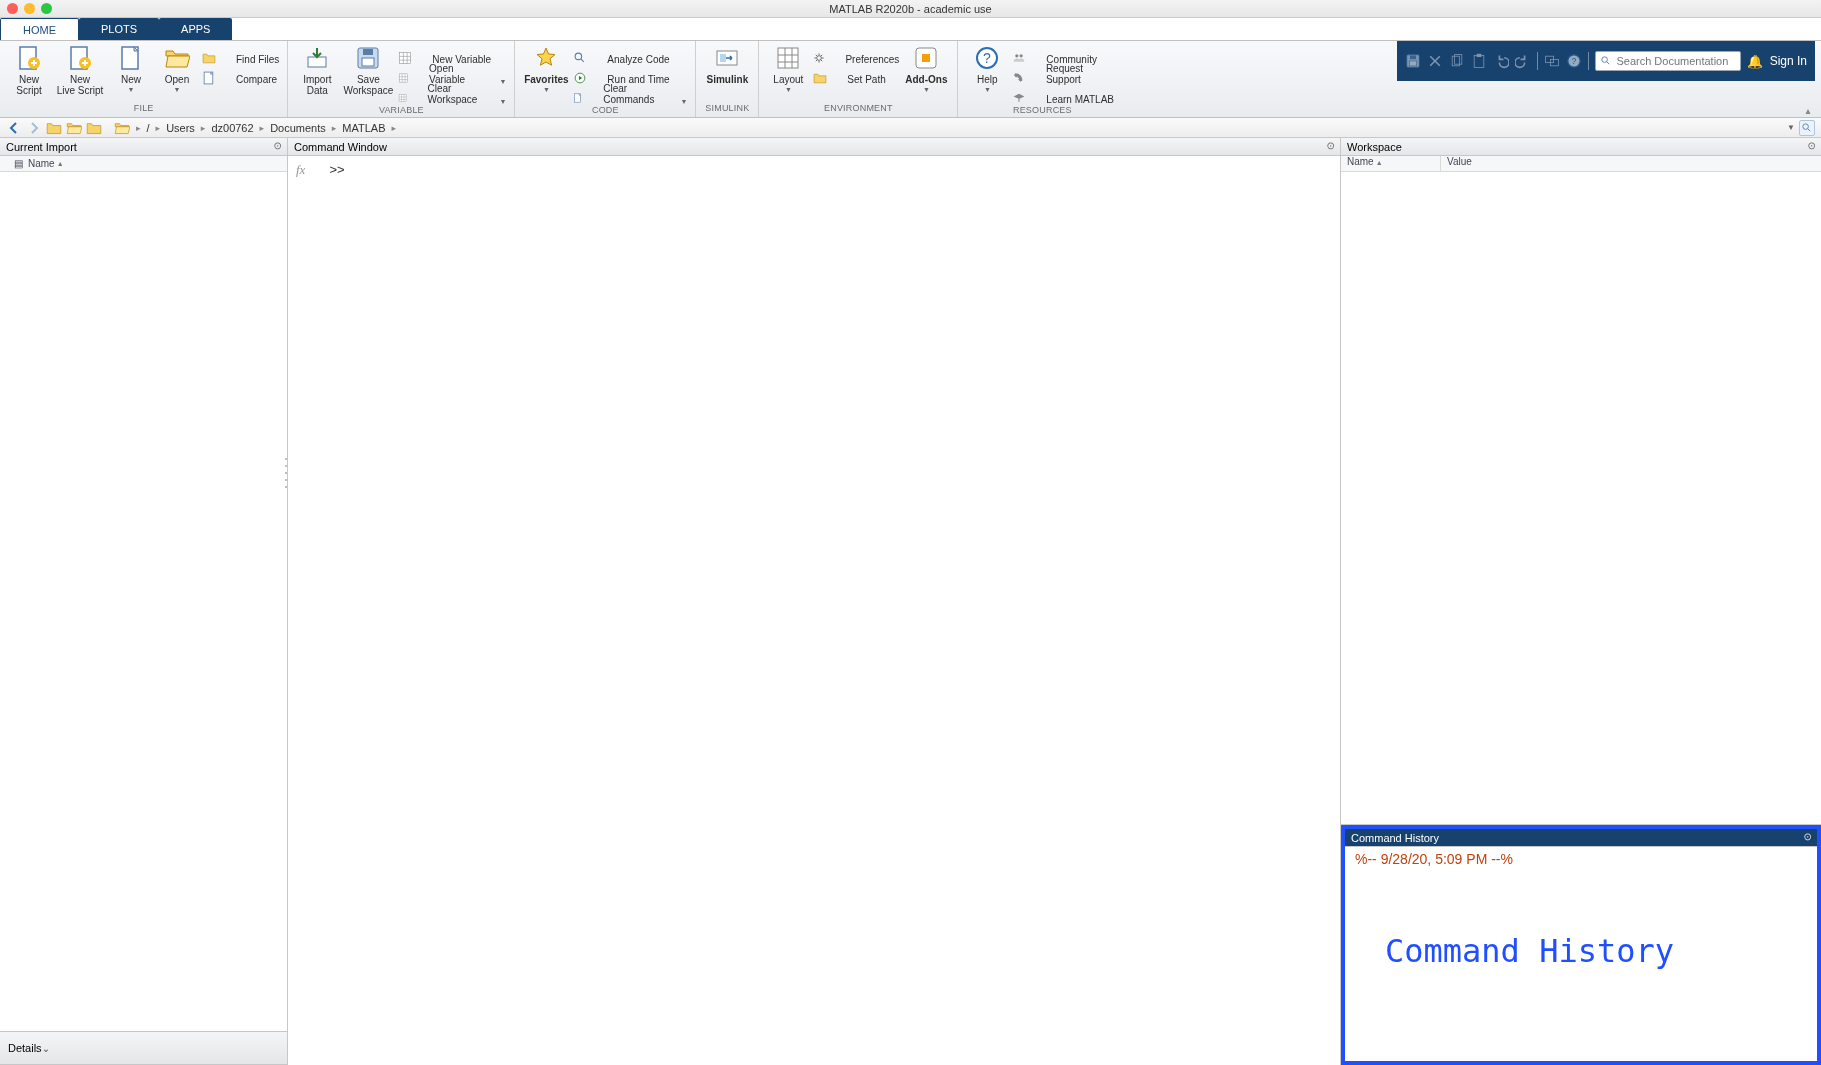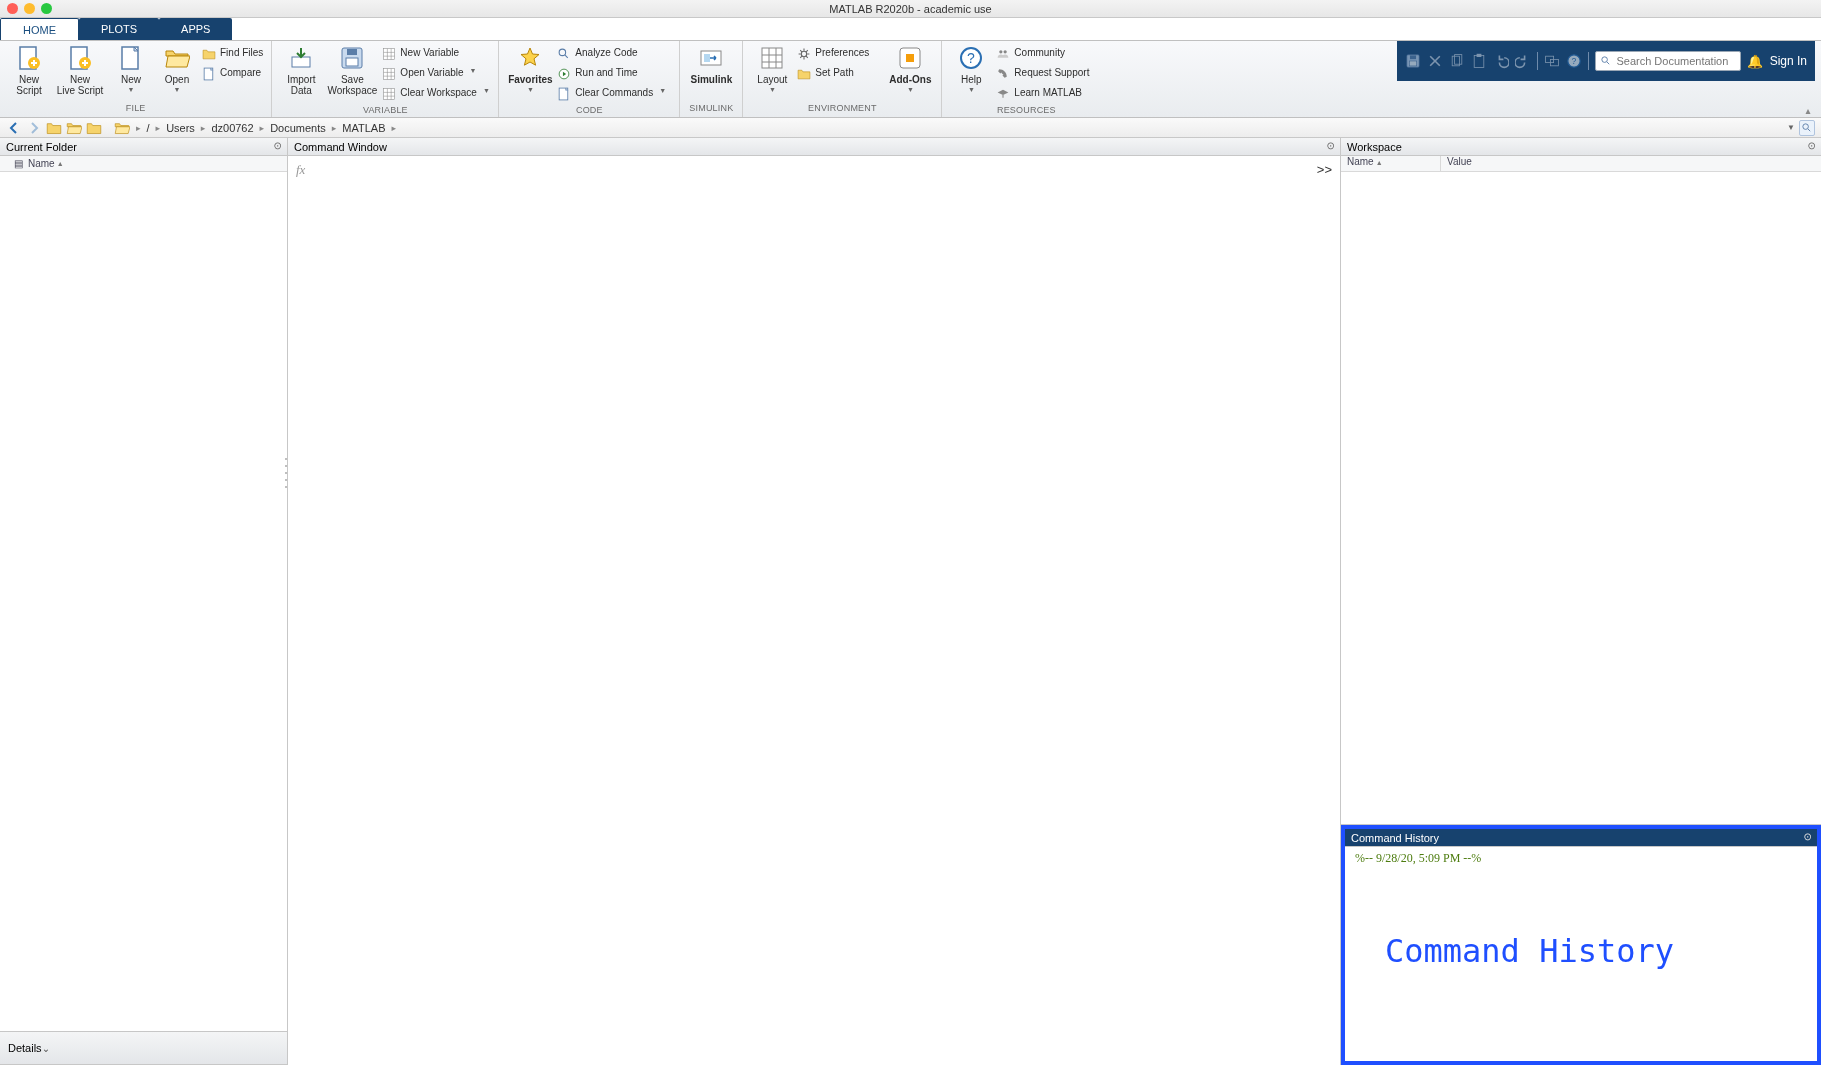--- a/index.html
+++ b/index.html
@@ -23,21 +23,21 @@
   .group { border-right:1px solid #cfcfcf; padding:2px 6px 0 6px; display:flex; flex-direction:column; height:100%; }
   .group-body { flex:1; display:flex; align-items:flex-start; }
   .group-label { height:14px; font-size:9px; color:#6b6b6b; text-align:center; letter-spacing:0.2px; }
   .vbtn { display:flex; flex-direction:column; align-items:center; width:46px; padding-top:2px; cursor:pointer; }
   .vbtn.w56 { width:56px; }
   .vbtn.w50 { width:50px;font-weight:bold; }
   .vbtn .icon { width:26px; height:26px; margin-bottom:3px; }
   .vbtn .lbl { font-size:10px; color:#2d2d2d; text-align:center; line-height:11px; }
   .vbtn .caret { font-size:7px; color:#666; margin-top:1px; }
   .minibtns { display:flex; flex-direction:column; gap:2px; padding-top:4px; }
-  .minibtns .row { display:flex; align-items:flex-start; gap:4px; font-size:10px; color:#2d2d2d; cursor:pointer; height:18px; padding:0 2px; }
+  .minibtns .row { display:flex; align-items:flex-end; gap:20px; font-size:10px; color:#2d2d2d; cursor:pointer; height:18px; padding:0 2px; }
   .minibtns .row .icon { width:14px; height:14px; }
   .caret-sm { font-size:7px; color:#666; margin-left:2px; }
 
   
   .ts-right { position:absolute; right:6px; top:0; height:40px; display:flex; align-items:center; gap:6px; background:#17426e; padding:0 8px; }
   .ts-right .ico { width:16px; height:16px; opacity:0.55; cursor:pointer; }
   .sep { width:1px; height:18px; background:#6f8bab; }
   .searchbox { display:flex; align-items:center; background:#fff; border:1px solid #9aa7b5; border-radius:2px; height:20px; padding:0 4px; gap:4px; }
   .searchbox input { border:0; outline:0; font-size:11px; width:120px; color:#999; background:transparent; }
   .bell { color:#fff; font-size:13px; cursor:pointer; }
@@ -63,34 +63,34 @@
   .panel-title .menu { position:absolute; right:5px; top:2px; font-size:10px; color:#666; cursor:pointer; }
   .panel-title.dark .menu { color:#e0e0e0; }
 
   
   .cf-header { height:16px; background:#f6f7f8; border-bottom:1px solid #d9d9d9; display:flex; align-items:center; padding-left:14px; font-size:10px; color:#445; }
   .cf-body { flex:1; background:#fff; }
   .details-bar { height:34px; background:linear-gradient(#f4f5f6,#e4e6e9); border-top:1px solid #c7c7c7; border-bottom:1px solid #c7c7c7; display:flex; align-items:center; padding:0 8px; font-size:11px; cursor:pointer; }
   .details-body { flex-basis:170px; display:flex; align-items:center; justify-content:center; font-size:11px; color:#444; }
 
   
-  .cmd-body { flex:1; background:#fff; padding:6px 8px; font-family:Menlo, Consolas, monospace; font-size:13px; color:#333; display:flex; align-items:flex-start; gap:6px;justify-content:space-between; }
+  .cmd-body { flex:1; background:#fff; padding:6px 8px; font-family:Menlo, Consolas, monospace; font-size:13px; color:#333; display:flex; align-items:flex-start; gap:24px; }
   .fx { font-style:italic; color:#999; font-family:serif; font-size:13px; }
   .prompt { color:#333; }
 
   
   .ws-header { height:16px; background:#f6f7f8; border-bottom:1px solid #d9d9d9; display:flex; font-size:10px; color:#445; }
   .ws-header .col1 { width:100px; padding-left:6px; border-right:1px solid #d9d9d9; }
   .ws-header .col2 { flex:1; padding-left:6px; }
   .ws-body { flex:1; background:#fff; }
 
   
   .cmdhist-wrap { border:4px solid #1f4fff; margin-top:auto; height:240px; display:flex; flex-direction:column; }
   .cmdhist-body { flex:1; background:#fff; padding:4px 10px; position:relative; }
-  .hist-line { font-family:Liberation Serif, serif; font-size:12px; color:#4d7c0f; }
+  .hist-line { font-family:Liberation Sans, sans-serif; font-size:14px; color:#c2410c; }
   .overlay-label { position:absolute; left:40px; top:85px; font-family:Menlo, Consolas, monospace; font-size:32px; color:#1f4fff; white-space:nowrap; }
 
   
   .icon svg { width:100%; height:100%; display:block; }
   .iconbox { display:inline-flex; align-items:center; justify-content:center; }
 
   
   .split-dots { position:absolute; left:-3px; top:320px; width:4px; height:30px; display:flex; flex-direction:column; justify-content:space-between; }
   .split-dots span { width:2px; height:2px; background:#aaa; border-radius:50%; }
 
@@ -558,21 +558,21 @@
       <svg viewBox="0 0 26 26" width="12" height="12">
         <use href="#mag-icon"></use>
       </svg>
     </span>
 </div>
 
 <div class="main">
 
   <div class="col-left">
     <div class="panel-title">
-      <span>Current Folder</span>
+      <span>Current Import</span>
       <span class="menu">⊙</span>
     </div>
     <div class="cf-header">
       <span style="width:10px;display:inline-block">▤</span>
       <span style="margin-left:4px">Name</span>
       <span class="sort-tri">▲</span>
     </div>
     <div class="cf-body"></div>
     <div class="details-bar">
       <span>Details</span>

